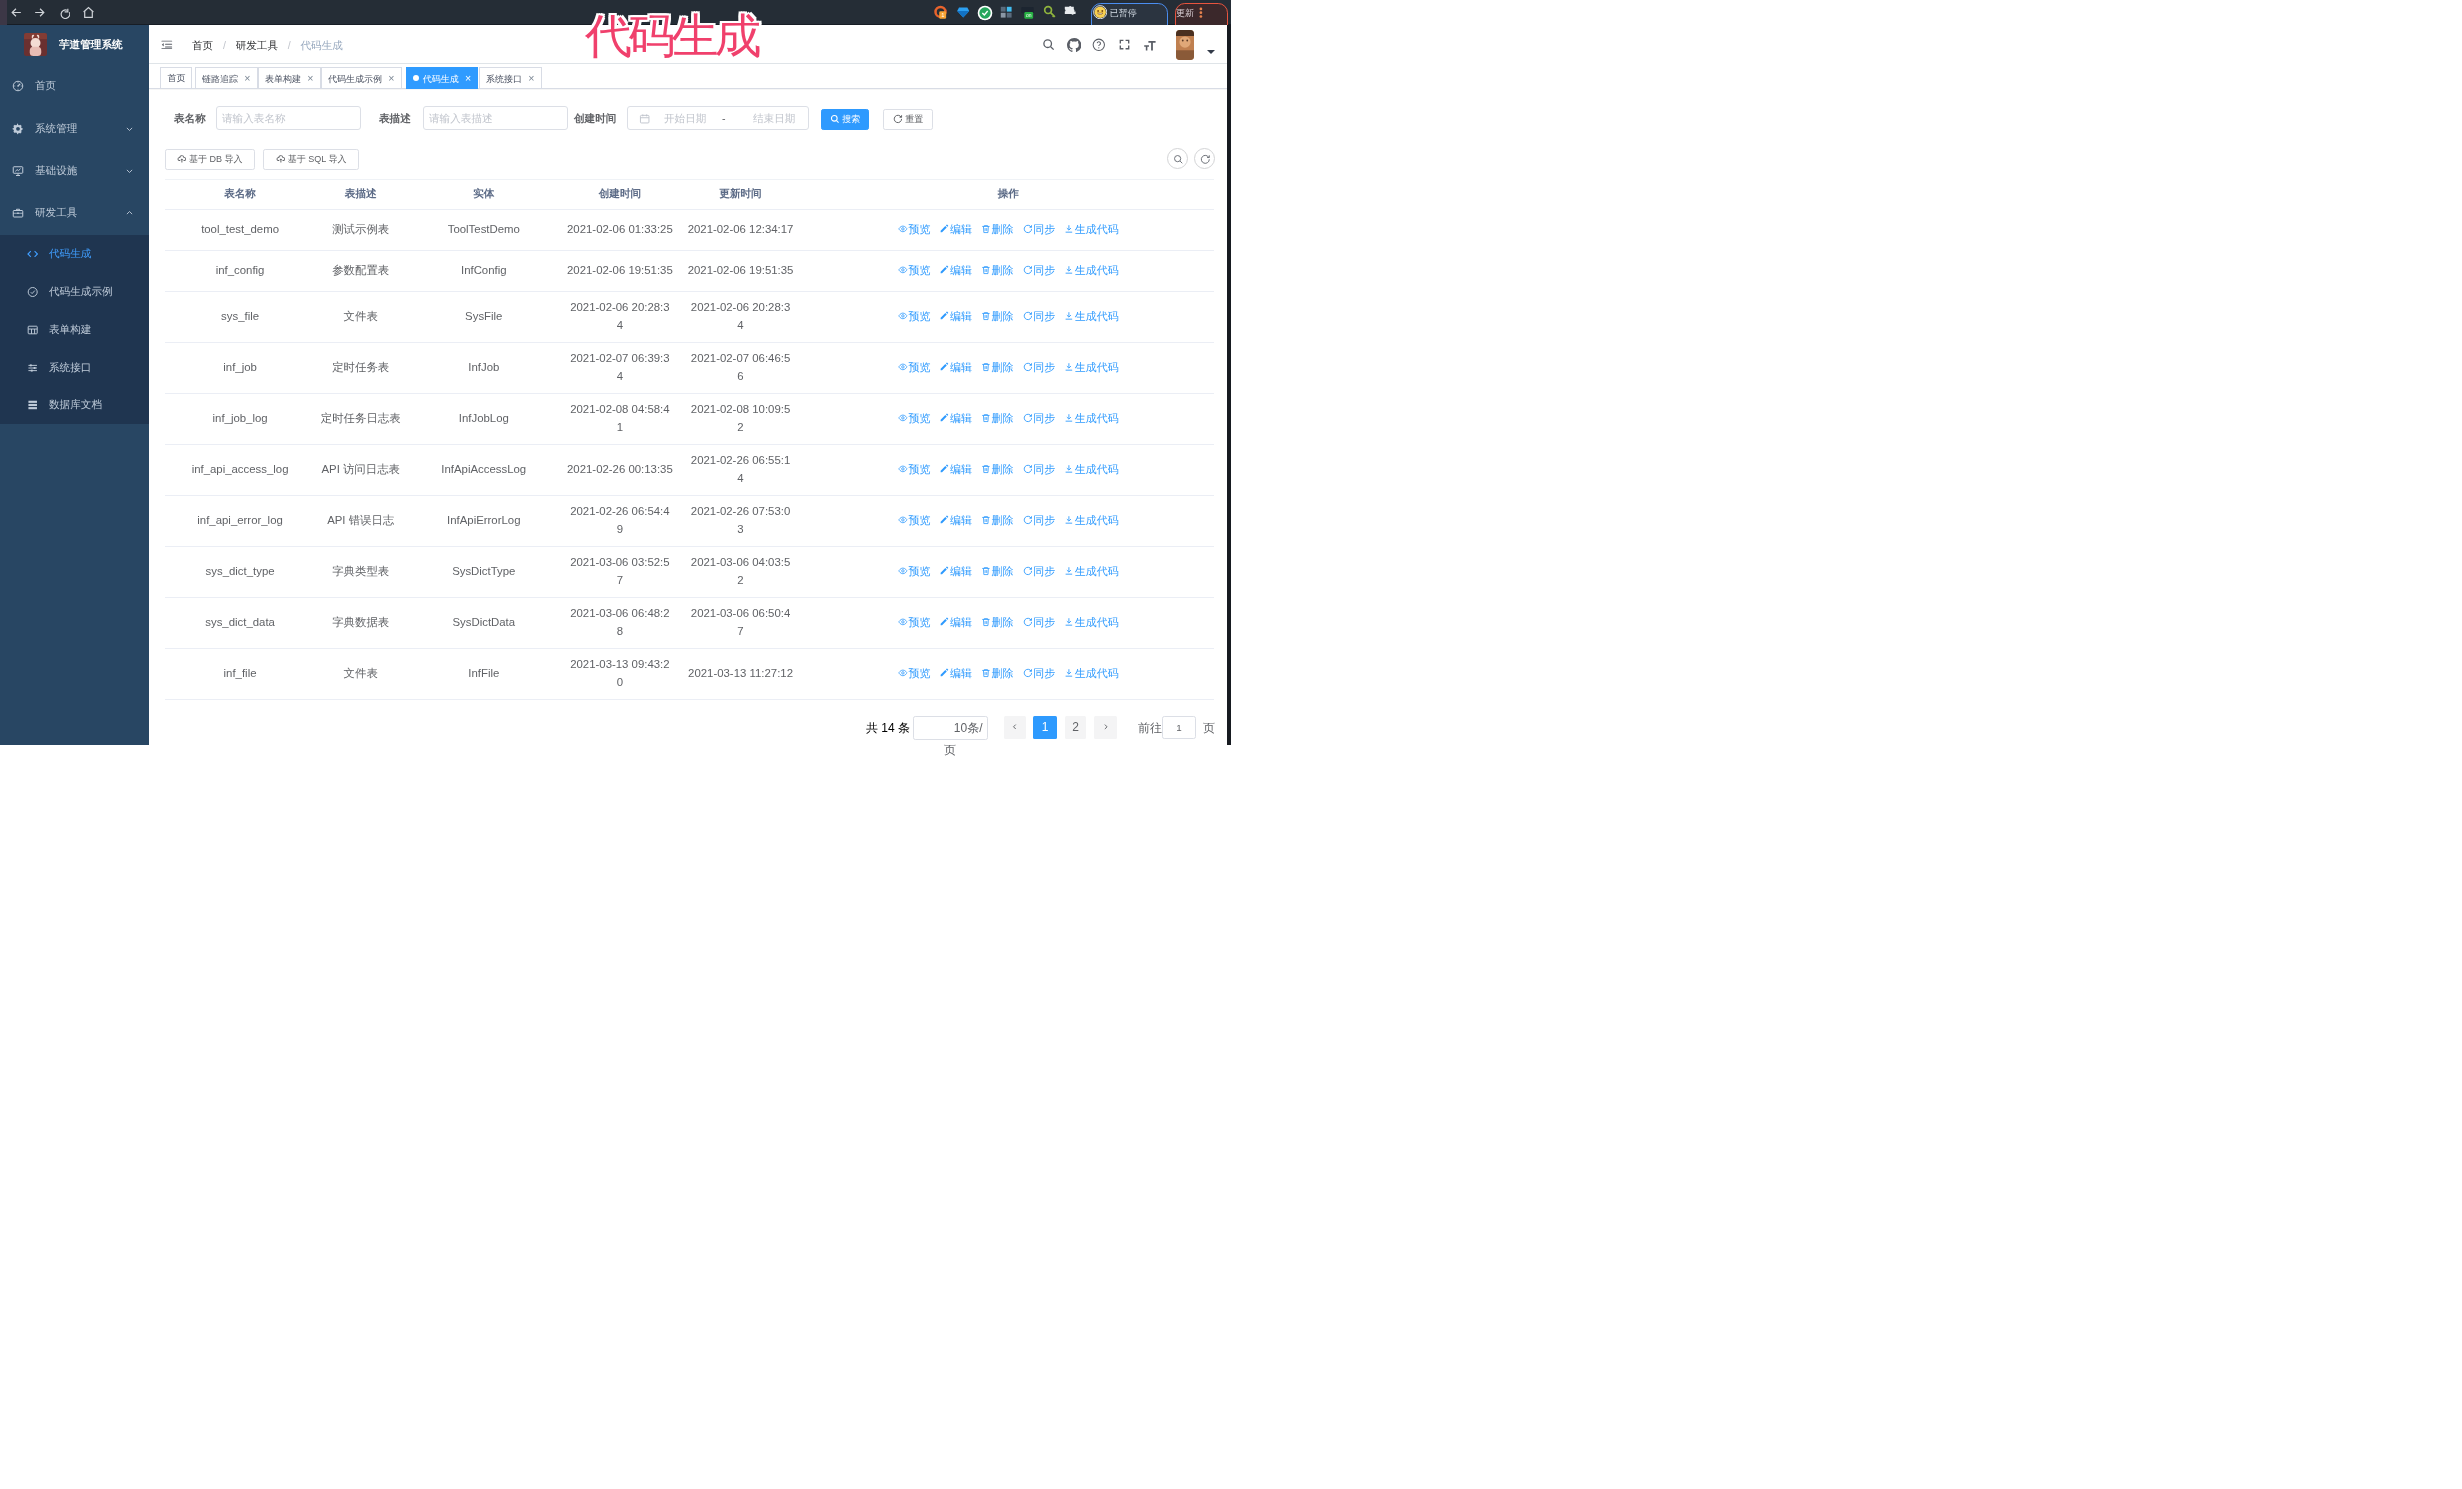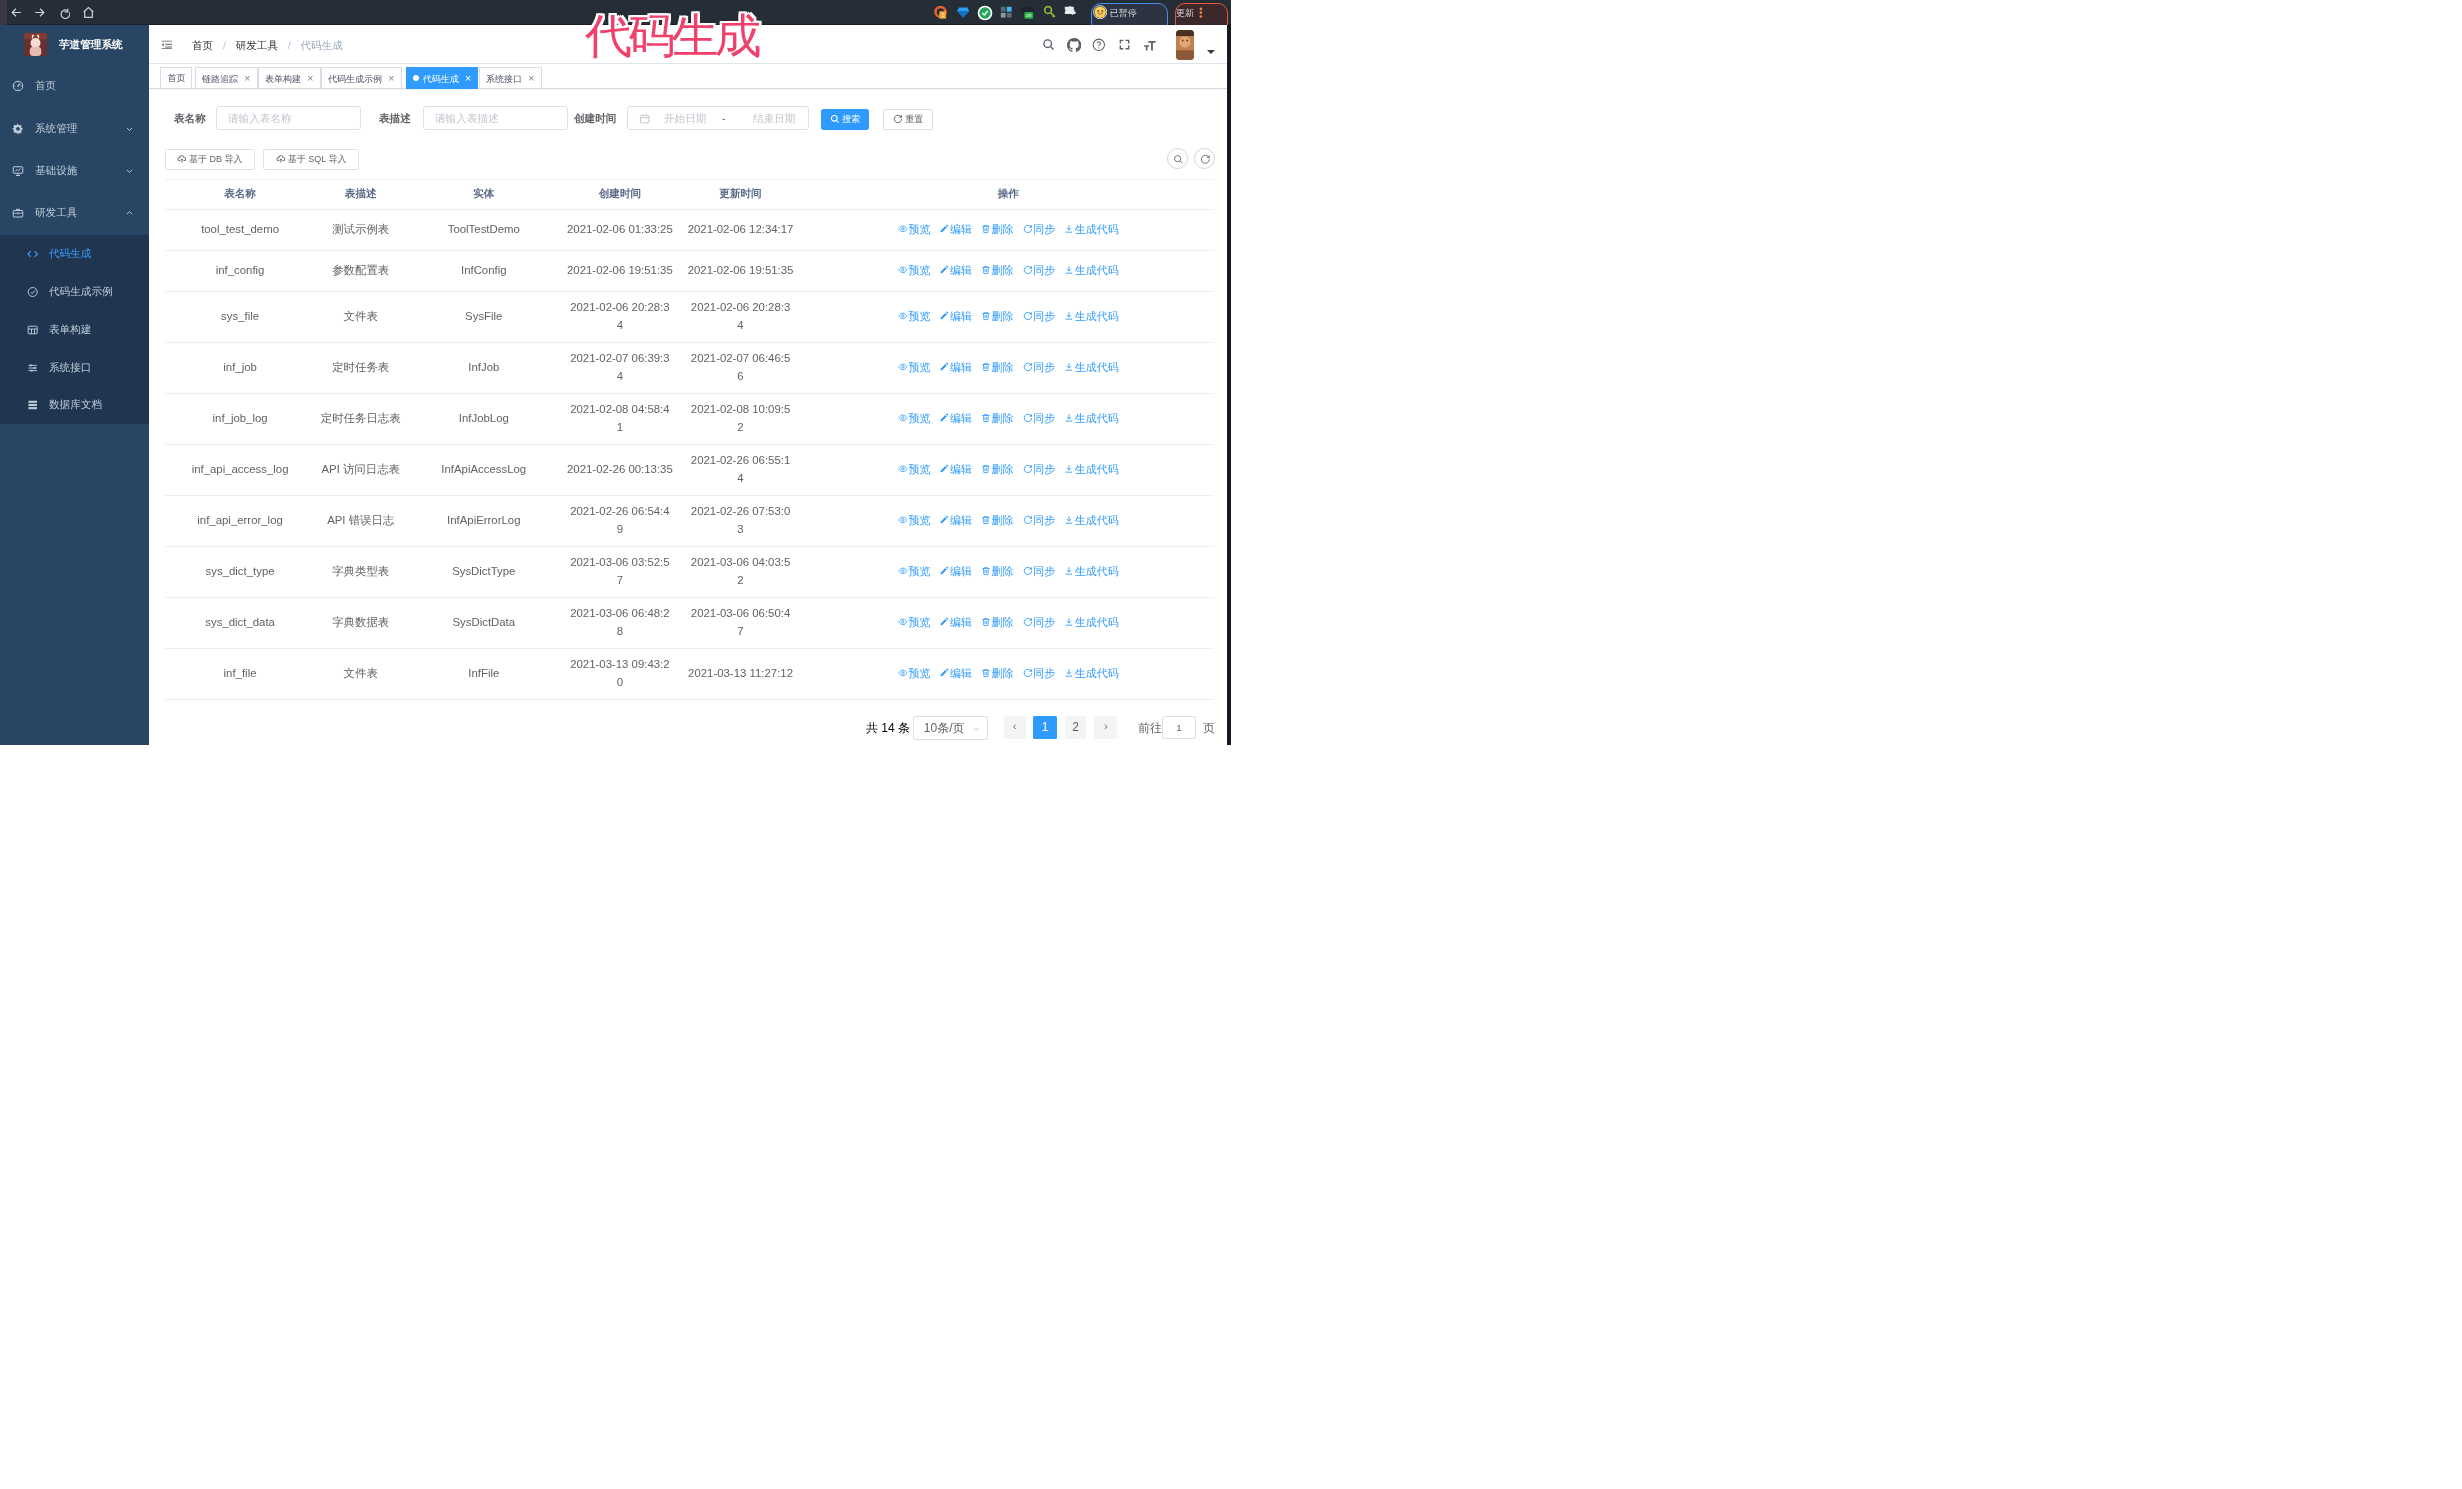--- a/index.html
+++ b/index.html
@@ -50,40 +50,40 @@
 .tag { position:absolute; top:3px; height:21.6px; line-height:20px; border:0.8px solid #d8dce5; background:#fff; color:#495060; font-size:9px; padding:0 6px; }
 .tag .x { display:inline-block; margin-left:3.8px; color:#7b8794; font-size:10.6px; }
 .tag.on { background:#2f9bff; border-color:#2f9bff; color:#fff; }
 .tag.on .dot { display:inline-block; width:6px; height:6px; border-radius:50%; background:#fff; margin-right:3.8px; position:relative; top:-0.8px; }
 .tag.on .x { color:#fff; }
 
 
 .content { position:absolute; left:0; top:65px; width:1079px; height:655px; background:#fff; }
 .flabel { position:absolute; font-size:10.6px; font-weight:700; color:#606266; top:16.3px; line-height:24px; height:24px; }
 .finput { position:absolute; top:16.3px; height:24px; border:0.8px solid #dcdfe6; border-radius:3px; background:#fff; font-size:10.6px; color:#c0c4cc; line-height:23px; }
-.finput .ph { margin-left:11px; }
+.finput .ph { margin-left:5px; }
 .btn { position:absolute; top:19.3px; height:21px; border-radius:2.3px; font-size:9px; line-height:19.7px; text-align:center; }
 .btn.primary { background:#2e9afe; color:#fff; border:0.8px solid #2e9afe; }
 .btn.plain { background:#fff; color:#606266; border:0.8px solid #dcdfe6; }
 .tbtn { position:absolute; top:59px; height:21px; border-radius:2.3px; font-size:9px; line-height:19.7px; background:#fff; color:#606266; border:0.8px solid #dcdfe6; text-align:center; }
 .circlebtn { position:absolute; top:58px; width:21px; height:21px; border-radius:50%; border:0.8px solid #d3d4d6; background:#fff; }
 
 
 .tablewrap { position:absolute; left:16px; top:89px; width:1049px; }
 table.el { border-collapse:collapse; table-layout:fixed; width:1049px; font-size:11.4px; color:#606266; }
 table.el th { font-weight:700; color:#5c6b87; font-size:10.6px; height:29.5px; border-top:0.8px solid #eff2f6; border-bottom:0.8px solid #ebeef5; text-align:center; padding:0; }
 table.el td { border-bottom:0.8px solid #ebeef5; text-align:center; padding:0; line-height:17.4px; }
 tr.h54 td { height:41px; }
 tr.h67 td { height:51px; }
 .ops { font-size:11px; color:#2e9afe; white-space:nowrap; }
 .ops span { margin-left:9px; }
 .ops span:first-child { margin-left:0; }
 .ops svg { vertical-align:-0.8px; margin-right:0.8px; }
 .pag-total { left:717px; top:630px; position:absolute; }
-.pag-sel { position:absolute; left:764px; top:626px; width:75px; height:23.5px; border:0.8px solid #dcdfe6; border-radius:2.3px; line-height:22px; color:#606266; background:#fff; }
+.pag-sel { position:absolute; left:764px; top:626px; width:75px; height:23.5px; border:0.8px solid #dcdfe6; border-radius:2.3px; line-height:22px; color:#606266; background:#fff;padding-left:30px; }
 .pbtn { position:absolute; top:626px; height:23px; line-height:23px; text-align:center; background:#f4f4f5; color:#606266; border-radius:1.5px; }
 .pbtn.cur { background:#2e9afe; color:#fff; }
 .goto { position:absolute; top:630px; color:#606266; }
 .goto-input { position:absolute; left:1013px; top:626px; width:34px; height:23px; border:0.8px solid #dcdfe6; border-radius:2.3px; background:#fff; }
 
 
 .anno { position:absolute; left:585px; top:4.5px; font-size:47px; font-weight:300; letter-spacing:-3.8px; color:#f0406c; z-index:99;
   text-shadow: -2.3px -2.3px 0 #fff, 2.3px -2.3px 0 #fff, -2.3px 2.3px 0 #fff, 2.3px 2.3px 0 #fff, 0 -2.3px 0 #fff, 0 2.3px 0 #fff, -2.3px 0 0 #fff, 2.3px 0 0 #fff; }
 .scrollbar { position:absolute; left:1227px; top:25px; width:3.8px; height:720px; background:#171b21; z-index:50; }
 </style>

